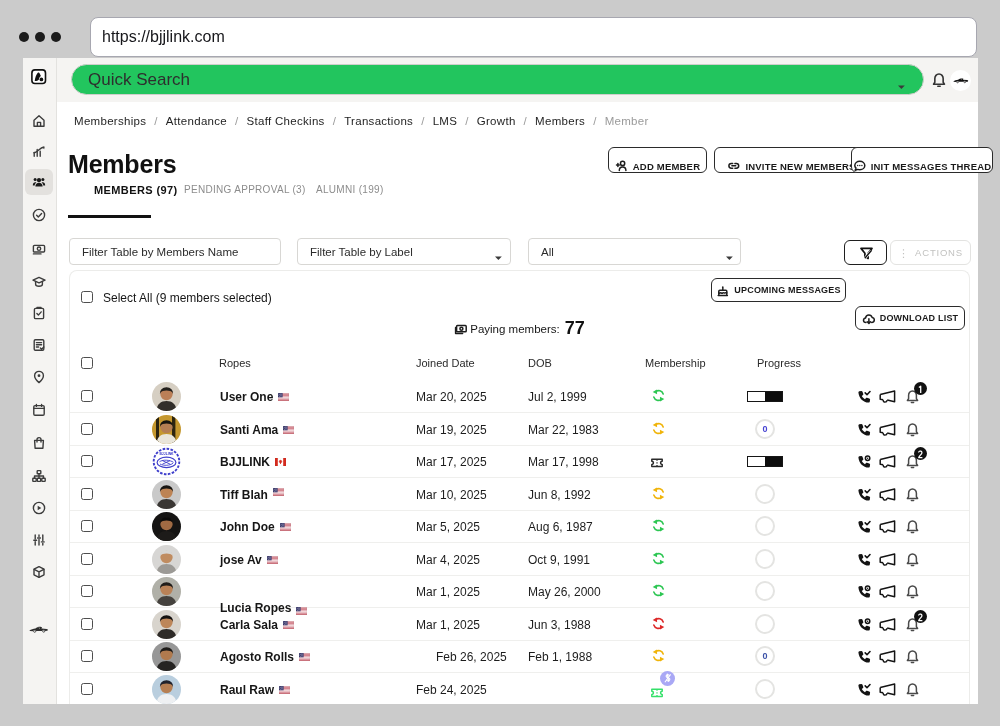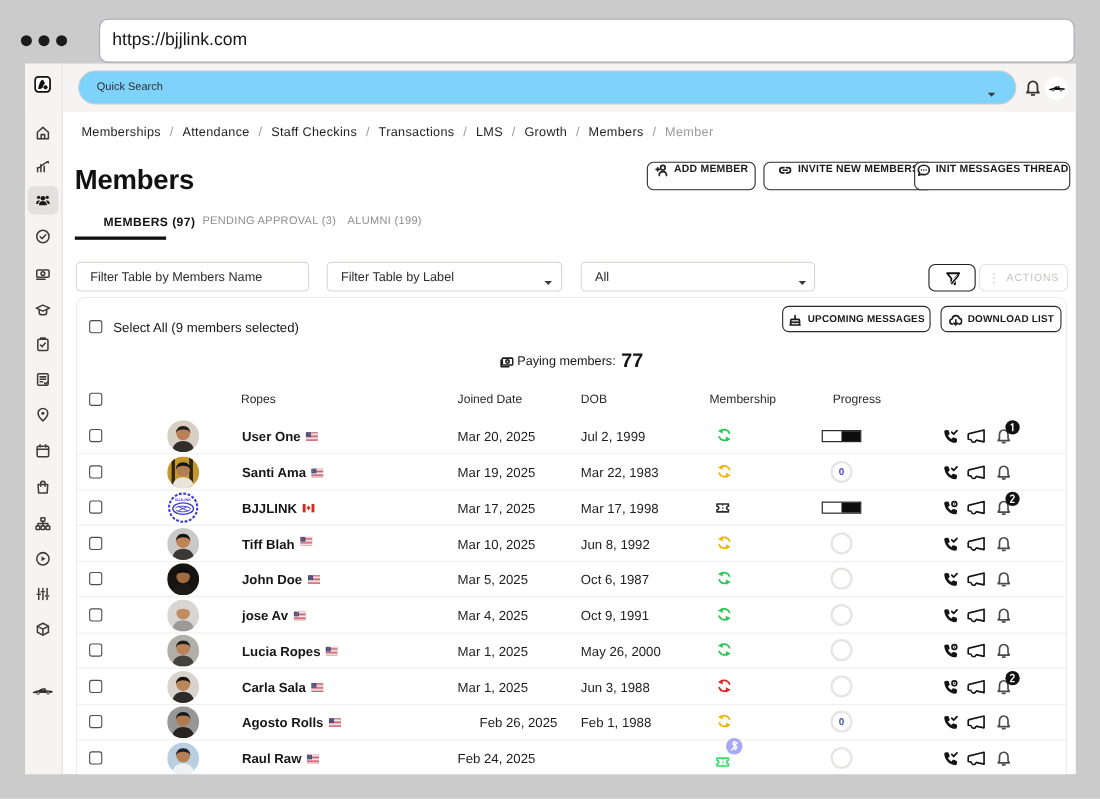--- a/index.html
+++ b/index.html
@@ -5,30 +5,30 @@
   * { margin:0; padding:0; box-sizing:border-box; }
   html,body { width:1000px; height:726px; overflow:hidden; }
   body { background:#cbcbcb; font-family:"Liberation Sans", sans-serif; position:relative; }
   
   .dot { position:absolute; width:10px; height:10px; border-radius:50%; background:#1b1b1b; top:32px; }
   .urlbar { position:absolute; left:90px; top:17px; width:887px; height:40px; background:#fff; border:1px solid #a7a7b0; border-radius:8px; display:flex; align-items:center; padding-left:11px; font-size:16px; color:#16161a; }
   
   .win { position:absolute; left:23px; top:58px; width:955px; height:646px; background:#ffffff; overflow:hidden; }
   .topbar { position:absolute; left:23px; top:58px; width:955px; height:44px; background:#f5f4f2; }
   .sidebar { position:absolute; left:23px; top:58px; width:34px; height:646px; background:#f5f4f2; border-right:1px solid #e3e2df; }
-  .pill { position:absolute; left:71px; top:64px; width:853px; height:31px; background:#7dd3fc; border:1px solid #cfcecb; border-radius:16px; display:flex; align-items:center; padding-left:16px; font-size:10px; color:#2e2e2e; }
+  .pill { position:absolute; left:71px; top:64px; width:853px; height:31px; background:#22c55e; border:1px solid #cfcecb; border-radius:16px; display:flex; align-items:center; padding-left:16px; font-size:17px; color:#2e2e2e; }
   .sideicon { position:absolute; left:31px; }
   .selbg { position:absolute; left:25px; top:169px; width:28px; height:26px; background:#e3e1de; border-radius:6px; }
   
   .crumbs { position:absolute; left:74px; top:115px; font-size:11.5px; color:#1f1f1f; letter-spacing:0.3px; }
   .crumbs .sep { color:#9a9a9a; margin:0 8px; }
   .crumbs .last { color:#9a9a9a; }
   h1.title { position:absolute; left:68px; top:150px; font-size:25px; font-weight:700; color:#111; letter-spacing:-0.2px; }
-  .hbtn { position:absolute; top:147px; height:26px; border:1px solid #2b2b2b; border-radius:6px; background:#fff; display:flex; align-items:flex-start; justify-content:center; gap:5px; font-size:9.5px; font-weight:700; color:#1a1a1a; letter-spacing:0.2px; white-space:nowrap; }
-  .tab { position:absolute; top:196px; font-size:11px; font-weight:700; letter-spacing:0.4px; color:#111; white-space:nowrap;padding-left:23px; }
+  .hbtn { position:absolute; top:147px; height:26px; border:1px solid #2b2b2b; border-radius:6px; background:#fff; display:flex; align-items:flex-end; justify-content:center; gap:5px; font-size:9.5px; font-weight:700; color:#1a1a1a; letter-spacing:0.2px; white-space:nowrap;margin-left:20px; }
+  .tab { position:absolute; top:184px; font-size:11px; font-weight:700; letter-spacing:0.4px; color:#111; white-space:nowrap;padding-left:23px; }
   .tab.inactive { color:#8c8c8c; font-weight:400; font-size:10px; letter-spacing:0.3px; }
   .tabline { position:absolute; left:68px; top:215px; width:83px; height:2.5px; background:#111; }
   .finput { position:absolute; top:238px; height:27px; border:1px solid #d8d7d4; border-radius:4px; background:#fff; display:flex; align-items:center; padding-left:12px; font-size:11.5px; color:#2b2b2b; }
   .panel { position:absolute; left:69px; top:270px; width:901px; height:434px; border:1px solid #ececea; border-bottom:none; border-radius:8px 8px 0 0; background:#fff; }
   .cb { position:absolute; width:12px; height:12px; border:1.5px solid #4e4e4e; border-radius:2.5px; background:#fff; }
   .sbtn { position:absolute; top:278px; height:24px; border:1px solid #2b2b2b; border-radius:6px; background:#fff; display:flex; align-items:center; justify-content:center; gap:5px; font-size:9px; font-weight:700; color:#1a1a1a; letter-spacing:0.2px; white-space:nowrap; }
   .hlabel { position:absolute; top:357px; font-size:11px; color:#2a2a2a; }
   .row { position:absolute; left:70px; width:899px; height:33px; border-bottom:1px solid #efefed; }
   .rn { position:absolute; left:150px; top:10px; font-size:12px; font-weight:600; color:#161616; }
   .rd { position:absolute; top:10px; font-size:12px; color:#1d1d1d; }
@@ -204,21 +204,21 @@
   <div style="position:absolute; left:103px; top:291px; font-size:12px; color:#161616;">Select All (9 members selected)</div>
   <div class="sbtn" style="left:711px; width:135px;">
     <svg width="13" height="13" viewBox="0 0 13 13">
       <path fill="none" stroke="#1d1d1d" stroke-width="1.5" stroke-linecap="round" stroke-linejoin="round" d="M2.2 11.5 H11.4 M2.8 11.5 V7.3 C2.8 6.7 3.2 6.3 3.8 6.3 H9.8 C10.4 6.3 10.8 6.7 10.8 7.3 V11.5"></path>
       <path fill="none" stroke="#1d1d1d" stroke-width="1.5" stroke-linecap="round" stroke-linejoin="round" d="M2.8 8.9 C3.6 9.7 4.4 8.3 5.2 8.9 C6 9.5 6 9.7 6.8 8.9 C7.6 8.3 8.2 9.5 9 8.9 C9.8 8.5 10 9.3 10.8 8.9"></path>
       <path fill="none" stroke="#1d1d1d" stroke-width="1.5" stroke-linecap="round" stroke-linejoin="round" d="M6.8 6.3 V4.6"></path>
       <path fill="#1d1d1d" stroke="none" d="M6.3 2.2 C6.3 2.9 5.9 3 5.9 3.6 C5.9 4 6.3 4.3 6.8 4.3 C7.3 4.3 7.7 4 7.7 3.6 C7.7 3 7.3 2.9 7.3 2.2 Z"></path>
     </svg>
     <span>UPCOMING MESSAGES</span>
   </div>
-<div class="sbtn" style="left:855px; width:110px;">
+<div class="sbtn" style="left:855px; width:110px;margin-top:28px;">
     <svg width="13" height="13" viewBox="0 0 13 13">
       <path fill="none" stroke="#1d1d1d" stroke-width="1.5" stroke-linecap="round" stroke-linejoin="round" d="M4 10.6 C2.6 10.6 1.5 9.6 1.5 8.3 C1.5 7.1 2.4 6.2 3.6 6 C3.8 4.3 5.2 3 6.9 3 C8.4 3 9.7 4 10.1 5.4 C11.3 5.5 12.3 6.5 12.3 7.8 C12.3 9.3 11.2 10.6 9.7 10.6"></path>
       <path fill="none" stroke="#1d1d1d" stroke-width="1.5" stroke-linecap="round" stroke-linejoin="round" d="M6.9 6.8 V11.2 M5.2 9.7 L6.9 11.4 L8.6 9.7"></path>
     </svg>
     <span>DOWNLOAD LIST</span>
   </div>
   <div style="position:absolute; left:69px; top:318px; width:901px; display:flex; align-items:center; justify-content:center; gap:3px;">
     <svg width="13" height="12" viewBox="0 0 13 12">
       <rect fill="none" stroke="#1d1d1d" stroke-width="1.5" stroke-linecap="round" stroke-linejoin="round" x="2.6" y="2.6" width="9.6" height="6.2" rx="0.8"></rect>
       <circle fill="none" stroke="#1d1d1d" stroke-width="1.5" stroke-linecap="round" stroke-linejoin="round" cx="7.4" cy="5.7" r="1.5"></circle>
@@ -534,21 +534,21 @@
             <circle cx="0.9" cy="2.7" r="0.28"></circle>
             <circle cx="2.3" cy="2.7" r="0.28"></circle>
             <circle cx="3.7" cy="2.7" r="0.28"></circle>
             <circle cx="1.6" cy="3.6" r="0.28"></circle>
             <circle cx="3.0" cy="3.6" r="0.28"></circle>
           </g>
           <rect x="0" y="0" width="11" height="8" fill="none" stroke="#00000022" stroke-width="0.4"></rect>
         </g>
       </svg></span>
     <span class="rd" style="left:346px">Mar 5, 2025</span>
-    <span class="rd" style="left:458px">Oct 6, 1987</span>
+    <span class="rd" style="left:458px">Aug 6, 1987</span>
     <span style="position:absolute; left:581px; top:8px;"><svg width="15" height="15" viewBox="0 0 15 15">
         <g fill="none" stroke="#2dc653" stroke-width="1.6" stroke-linecap="round">
           <path d="M12.2 5.9 A4.8 4.8 0 0 0 4.6 3.7"></path>
           <path d="M2.8 9.1 A4.8 4.8 0 0 0 10.4 11.3"></path>
         </g>
         <g fill="#2dc653">
           <path d="M5.9 1.5 L1.7 3.9 L6.1 6.2 Z"></path>
           <path d="M9.1 13.5 L13.3 11.1 L8.9 8.8 Z"></path>
         </g>
       </svg></span>
@@ -645,21 +645,21 @@
         <clipPath id="cp7">
           <circle cx="14.5" cy="14.5" r="14.5"></circle>
         </clipPath>
         <g clip-path="url(#cp7)">
           <rect width="29" height="29" fill="#b0b0a8"></rect>
           <circle cx="14.5" cy="12.0" r="6.2" fill="#b98257"></circle>
           <path d="M8.0 12.4 C7.5 8.2 10.5 5.2 14.5 5.2 C18.5 5.2 21.5 8.2 21.0 12.4 C20.8 10.4 19.7 9.5 18.1 9.0 C15.9 8.3 13.1 8.3 10.9 9.0 C9.3 9.5 8.2 10.4 8.0 12.4 Z" fill="#201d1a"></path>
           <path d="M4.6 29 C4.6 22.0 9.0 18.9 14.5 18.9 C20.0 18.9 24.4 22.0 24.4 29 Z" fill="#45423e"></path>
         </g>
       </svg></span>
-    <span class="rn" style="display:flex; align-items:center;">Lucia Ropes<svg style="margin-left:5px;" width="11" height="8" viewBox="0 0 11 8">
+    <span class="rn" style="display:flex; align-items:flex-end;margin-top:16px;">Lucia Ropes<svg style="margin-left:5px;" width="11" height="8" viewBox="0 0 11 8">
         <g>
           <rect x="0" y="0.00" width="11" height="0.62" fill="#b22234"></rect>
           <rect x="0" y="0.61" width="11" height="0.62" fill="#ffffff"></rect>
           <rect x="0" y="1.23" width="11" height="0.62" fill="#b22234"></rect>
           <rect x="0" y="1.84" width="11" height="0.62" fill="#ffffff"></rect>
           <rect x="0" y="2.46" width="11" height="0.62" fill="#b22234"></rect>
           <rect x="0" y="3.08" width="11" height="0.62" fill="#ffffff"></rect>
           <rect x="0" y="3.69" width="11" height="0.62" fill="#b22234"></rect>
           <rect x="0" y="4.30" width="11" height="0.62" fill="#ffffff"></rect>
           <rect x="0" y="4.92" width="11" height="0.62" fill="#b22234"></rect>

